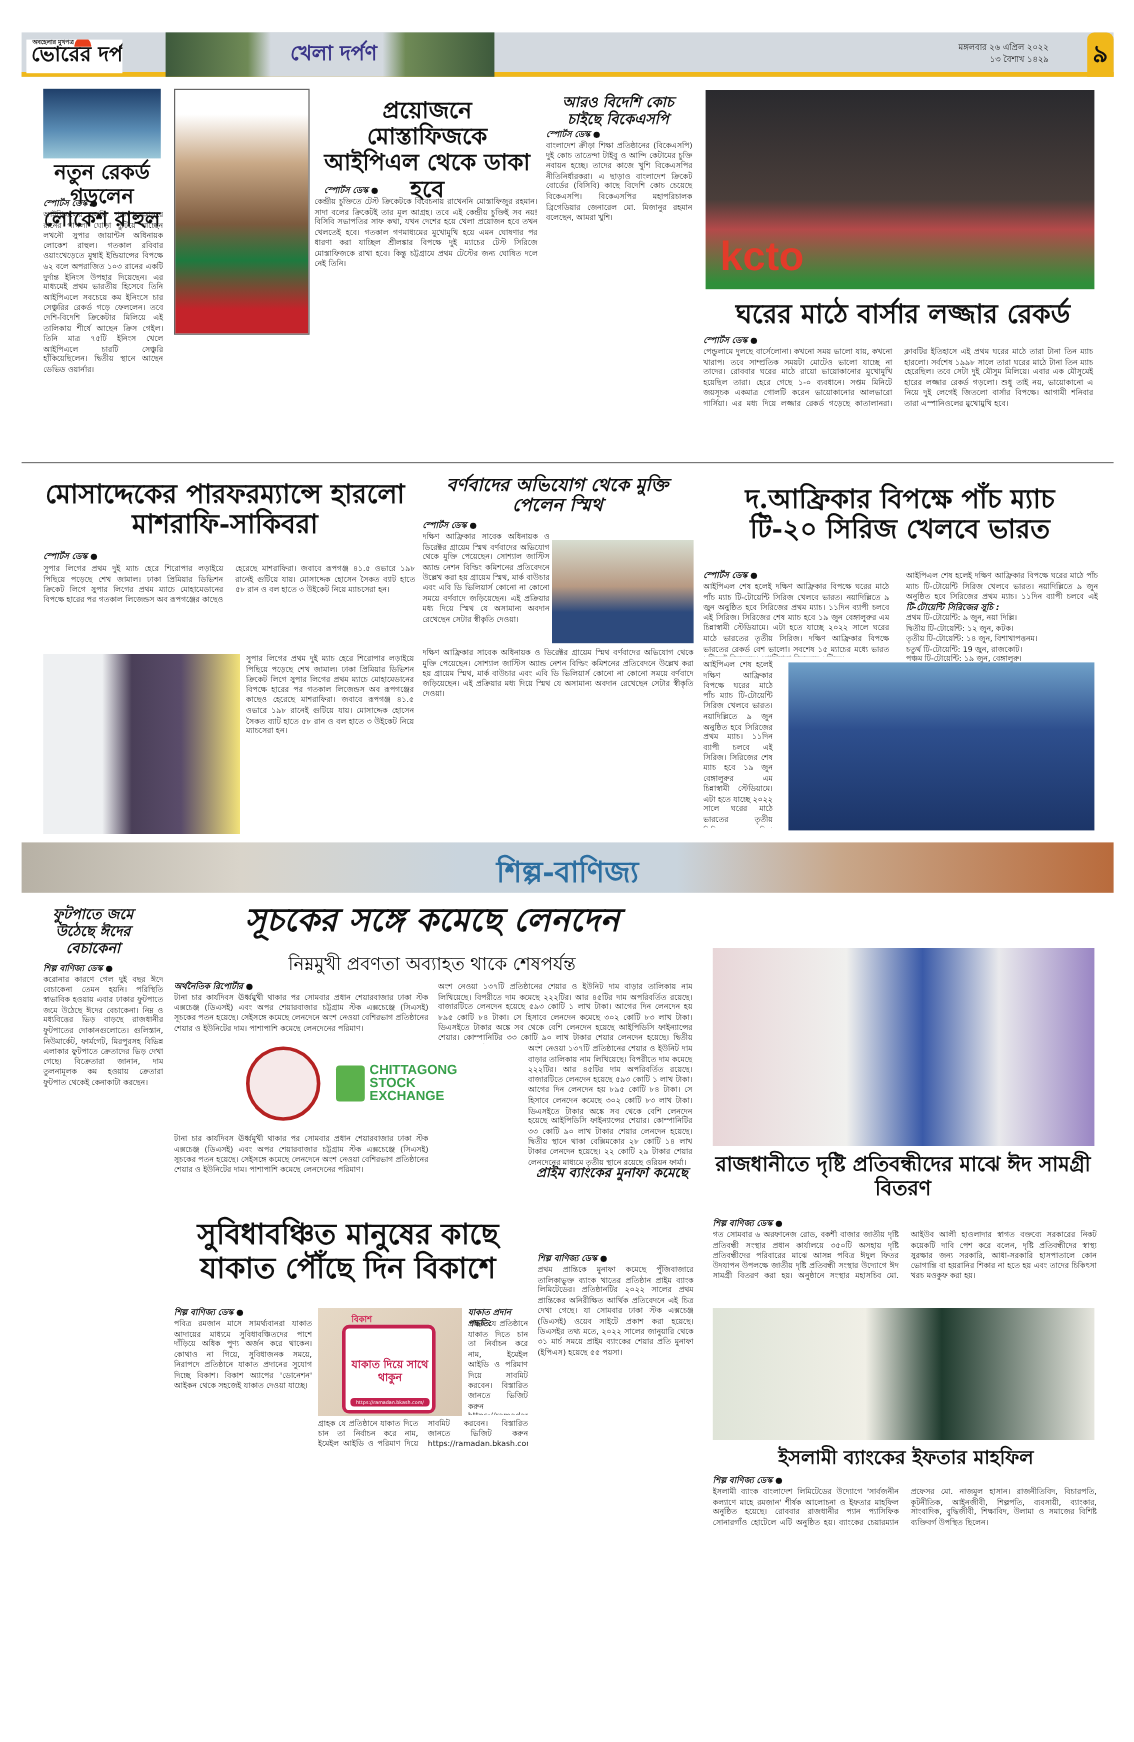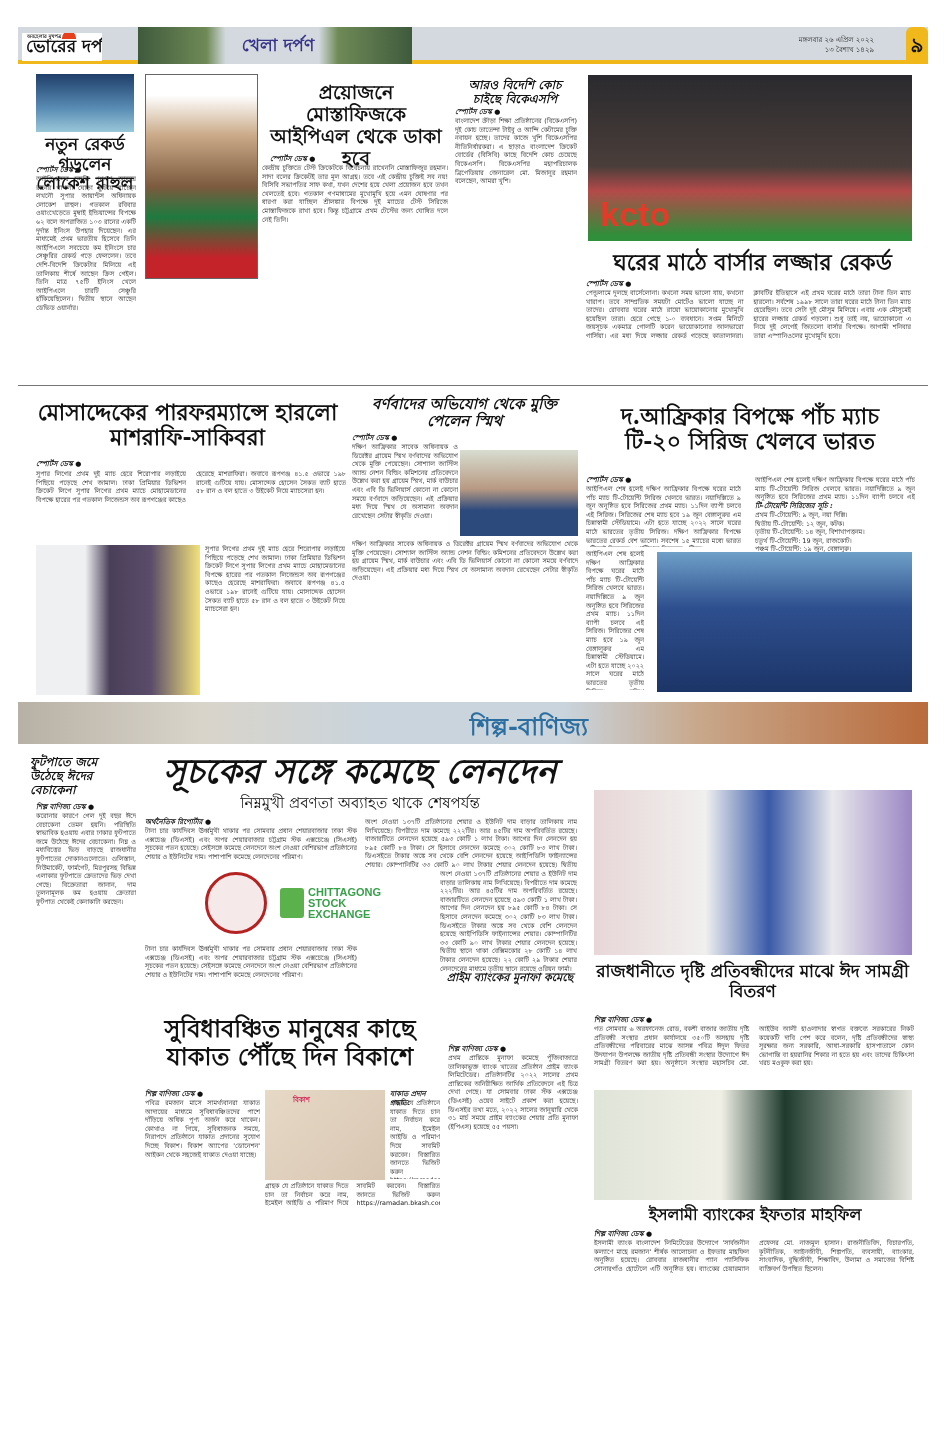--- a/index.html
+++ b/index.html
@@ -12,21 +12,21 @@
   .banner{left:112px;top:0;width:272px;height:37px;background:linear-gradient(90deg,#3e5a3c,#6f8a56 25%,#d3d9df 32%,#d3d9df 66%,#6f8a56 73%,#3e5a3c)}
   .banner-title{position:absolute;left:90px;top:4px;width:100px;text-align:center;font-size:17px;font-weight:bold;color:#3a3488;line-height:28px;white-space:nowrap}
   .date{right:54px;top:8px;text-align:right;font-size:7px;line-height:10px;color:#222}
   .pageno{right:0;top:0;width:22px;height:37px;background:#f0b81a;font-size:20px;font-weight:bold;line-height:37px;text-align:center;border-radius:6px 6px 0 0}
   .img{background:#8c9aa4;overflow:hidden}
   .head{font-family:"DejaVu Serif",serif;font-weight:bold;text-align:center;line-height:1.15;color:#111}
   .byline{font-size:7px;font-style:italic;font-weight:bold;line-height:9px}
   .body{font-size:6.4px;line-height:8.6px;text-align:justify;color:#222;overflow:hidden}
   .rule{background:#777}
   .section-banner{left:18px;top:702px;width:910px;height:42px;background:linear-gradient(90deg,#b7b1a5,#d9d4ca 20%,#c9d4dd 40%,#c9d4dd 60%,#c8a78a 75%,#b96b3c)}
-  .section-title{position:absolute;left:340px;top:6px;width:230px;text-align:right;font-size:24px;font-weight:bold;color:#2c6ea0;font-family:"DejaVu Serif",serif}
+  .section-title{position:absolute;left:340px;top:6px;width:230px;text-align:center;font-size:24px;font-weight:bold;color:#2c6ea0;font-family:"DejaVu Serif",serif}
   .cse{background:#fff;display:flex;align-items:center}
   .cse-box{width:24px;height:30px;background:#5bb14c;border-radius:3px}
   .cse-text{font-family:"Liberation Sans",sans-serif;font-weight:bold;font-size:11px;line-height:11px;color:#38a04a;margin-left:4px}
   .seal{border-radius:50%;border:3px solid #b52222;background:#f6e9e9}
 </style>
 </head>
 <body>
 
 <div class="abs masthead">
   <div class="abs logo">
@@ -91,25 +91,25 @@
   <div class="body">চতুর্থ টি-টোয়েন্টি: 19 জুন, রাজকোট।</div>
   <div class="body">পঞ্চম টি-টোয়েন্টি: ১৯ জুন, বেঙ্গালুরু।</div>
 </div>
 <div class="abs body" style="left:586px;top:550px;width:58px;height:140px">আইপিএল শেষ হলেই দক্ষিণ আফ্রিকার বিপক্ষে ঘরের মাঠে পাঁচ ম্যাচ টি-টোয়েন্টি সিরিজ খেলবে ভারত। নয়াদিল্লিতে ৯ জুন অনুষ্ঠিত হবে সিরিজের প্রথম ম্যাচ। ১১দিন ব্যাপী চলবে এই সিরিজ। সিরিজের শেষ ম্যাচ হবে ১৯ জুন বেঙ্গালুরুর এম চিন্নাস্বামী স্টেডিয়ামে। এটা হতে যাচ্ছে ২০২২ সালে ঘরের মাঠে ভারতের তৃতীয় সিরিজ। দক্ষিণ আফ্রিকার বিপক্ষে ভারতের রেকর্ড বেশ ভালো। সবশেষ ১৫ ম্যাচের মধ্যে ভারত ৯টিতেই জিতেছে। প্রোটিয়ারা জিতেছে ৬টিতে।</div>
 <div class="abs img" style="left:657px;top:552px;width:255px;height:140px;background:linear-gradient(#6fa0c8,#2e4f8e 40%,#1c3568)"></div>
 
 <div class="abs section-banner">
   <div class="section-title">শিল্প-বাণিজ্য</div>
 </div>
 
-<div class="abs head" style="left:30px;top:756px;width:95px;font-size:12px;font-style:italic;text-align:left">ফুটপাতে জমে উঠেছে ঈদের বেচাকেনা</div>
+<div class="abs head" style="left:30px;top:756px;width:95px;font-size:12px;font-style:italic;text-align:center">ফুটপাতে জমে উঠেছে ঈদের বেচাকেনা</div>
 <div class="abs byline" style="left:36px;top:803px">শিল্প বাণিজ্য ডেস্ক ●</div>
 <div class="abs body" style="left:36px;top:812px;width:100px;height:620px">করোনার কারণে গেল দুই বছর ঈদে বেচাকেনা তেমন হয়নি। পরিস্থিতি স্বাভাবিক হওয়ায় এবার ঢাকার ফুটপাতে জমে উঠেছে ঈদের বেচাকেনা। নিম্ন ও মধ্যবিত্তের ভিড় বাড়ছে রাজধানীর ফুটপাতের দোকানগুলোতে। গুলিস্তান, নিউমার্কেট, ফার্মগেট, মিরপুরসহ বিভিন্ন এলাকার ফুটপাতে ক্রেতাদের ভিড় দেখা গেছে। বিক্রেতারা জানান, দাম তুলনামূলক কম হওয়ায় ক্রেতারা ফুটপাত থেকেই কেনাকাটা করছেন।</div>
 
-<div class="abs head" style="left:140px;top:752px;width:440px;font-size:34px;font-style:italic">সূচকের সঙ্গে কমেছে লেনদেন</div>
+<div class="abs head" style="left:140px;top:752px;width:440px;font-size:27px;font-style:italic">সূচকের সঙ্গে কমেছে লেনদেন</div>
 <div class="abs head" style="left:140px;top:795px;width:440px;font-size:15px;font-weight:normal">নিম্নমুখী প্রবণতা অব্যাহত থাকে শেষপর্যন্ত</div>
 <div class="abs byline" style="left:145px;top:818px">অর্থনৈতিক রিপোর্টার ●</div>
 <div class="abs body" style="left:145px;top:827px;width:212px;height:42px">টানা চার কার্যদিবস ঊর্ধ্বমুখী থাকার পর সোমবার প্রধান শেয়ারবাজার ঢাকা স্টক এক্সচেঞ্জ (ডিএসই) এবং অপর শেয়ারবাজার চট্টগ্রাম স্টক এক্সচেঞ্জে (সিএসই) সূচকের পতন হয়েছে। সেইসঙ্গে কমেছে লেনদেনে অংশ নেওয়া বেশিরভাগ প্রতিষ্ঠানের শেয়ার ও ইউনিটের দাম। পাশাপাশি কমেছে লেনদেনের পরিমাণ।</div>
 <div class="abs body" style="left:365px;top:818px;width:212px;height:52px">অংশ নেওয়া ১৩৭টি প্রতিষ্ঠানের শেয়ার ও ইউনিট দাম বাড়ার তালিকায় নাম লিখিয়েছে। বিপরীতে দাম কমেছে ২২২টির। আর ৪৫টির দাম অপরিবর্তিত রয়েছে। বাজারটিতে লেনদেন হয়েছে ৫৯৩ কোটি ১ লাখ টাকা। আগের দিন লেনদেন হয় ৮৯৫ কোটি ৮৪ টাকা। সে হিসাবে লেনদেন কমেছে ৩০২ কোটি ৮৩ লাখ টাকা। ডিএসইতে টাকার অঙ্কে সব থেকে বেশি লেনদেন হয়েছে আইপিডিসি ফাইন্যান্সের শেয়ার। কোম্পানিটির ৩৩ কোটি ৯০ লাখ টাকার শেয়ার লেনদেন হয়েছে। দ্বিতীয় স্থানে থাকা বেক্সিমকোর ২৮ কোটি ১৪ লাখ টাকার লেনদেন হয়েছে। ২২ কোটি ২৯ টাকার শেয়ার লেনদেনের মাধ্যমে তৃতীয় স্থানে রয়েছে ওরিয়ন ফার্মা।</div>
 <div class="abs seal" style="left:205px;top:872px;width:62px;height:62px"></div>
 <div class="abs cse" style="left:280px;top:885px;width:110px;height:36px">
   <div class="cse-box"></div>
   <div class="cse-text">
     <div>CHITTAGONG</div>
     <div>STOCK</div>
@@ -122,20 +122,24 @@
 <div class="abs img" style="left:594px;top:790px;width:318px;height:165px;background:linear-gradient(90deg,#e8d6d8,#f0f0ee 35%,#3a5aa8 55%,#e9e9ec 75%,#9a86c4)"></div>
 <div class="abs head" style="left:585px;top:962px;width:335px;font-size:17px">রাজধানীতে দৃষ্টি প্রতিবন্ধীদের মাঝে ঈদ সামগ্রী বিতরণ</div>
 <div class="abs byline" style="left:594px;top:1016px">শিল্প বাণিজ্য ডেস্ক ●</div>
 <div class="abs body" style="left:594px;top:1025px;width:320px;height:55px;column-count:2;column-gap:10px">গত সোমবার ৬ অরফানেজ রোড, বকশী বাজার জাতীয় দৃষ্টি প্রতিবন্ধী সংস্থার প্রধান কার্যালয়ে ৩৫০টি অসহায় দৃষ্টি প্রতিবন্ধীদের পরিবারের মাঝে আসন্ন পবিত্র ঈদুল ফিতর উদযাপন উপলক্ষে জাতীয় দৃষ্টি প্রতিবন্ধী সংস্থার উদ্যোগে ঈদ সামগ্রী বিতরণ করা হয়। অনুষ্ঠানে সংস্থার মহাসচিব মো. আইউব আলী হাওলাদার স্বাগত বক্তব্যে সরকারের নিকট কয়েকটি দাবি পেশ করে বলেন, দৃষ্টি প্রতিবন্ধীদের স্বাস্থ্য সুরক্ষার জন্য সরকারি, আধা-সরকারি হাসপাতালে কোন ভোগান্তি বা হয়রানির শিকার না হতে হয় এবং তাদের চিকিৎসা খরচ মওকুফ করা হয়।</div>
 
 <div class="abs head" style="left:140px;top:1015px;width:300px;font-size:24px">সুবিধাবঞ্চিত মানুষের কাছে যাকাত পৌঁছে দিন বিকাশে</div>
 <div class="abs byline" style="left:145px;top:1090px">শিল্প বাণিজ্য ডেস্ক ●</div>
 <div class="abs body" style="left:145px;top:1099px;width:115px;height:335px">পবিত্র রমজান মাসে সামর্থ্যবানরা যাকাত আদায়ের মাধ্যমে সুবিধাবঞ্চিতদের পাশে দাঁড়িয়ে অধিক পুণ্য অর্জন করে থাকেন। কোথাও না গিয়ে, সুবিধাজনক সময়ে, নিরাপদে প্রতিষ্ঠানে যাকাত প্রদানের সুযোগ দিচ্ছে বিকাশ। বিকাশ অ্যাপের 'ডোনেশন' আইকন থেকে সহজেই যাকাত দেওয়া যাচ্ছে।</div>
 <div class="abs" style="left:265px;top:1090px;width:120px;height:90px;background:linear-gradient(135deg,#e6d9c6,#d8c6b2);overflow:hidden">
   <div style="position:absolute;left:28px;top:4px;font-size:7px;font-weight:bold;color:#d12053">বিকাশ</div>
+  <div style="position:absolute;left:20px;top:14px;width:78px;height:74px;background:#fff;border:3px solid #c42250;border-radius:6px">
+    <div style="position:absolute;left:4px;top:26px;width:66px;text-align:center;font-size:9px;font-weight:bold;color:#c42250;line-height:11px">যাকাত দিয়ে সাথে থাকুন</div>
+    <div style="position:absolute;left:4px;top:58px;width:66px;height:7px;background:#c42250;border-radius:3px;font-size:4px;color:#fff;text-align:center;line-height:7px;overflow:hidden">https://ramadan.bkash.com/</div>
+  </div>
 </div>
 <div class="abs byline" style="left:390px;top:1090px;width:50px">যাকাত প্রদান পদ্ধতি:</div>
 <div class="abs body" style="left:390px;top:1099px;width:50px;height:80px">গ্রাহক যে প্রতিষ্ঠানে যাকাত দিতে চান তা নির্বাচন করে নাম, ইমেইল আইডি ও পরিমাণ দিয়ে সাবমিট করবেন। বিস্তারিত জানতে ভিজিট করুন https://ramadan.bkash.com/</div>
 <div class="abs body" style="left:265px;top:1182px;width:175px;height:252px;column-count:2;column-gap:8px">গ্রাহক যে প্রতিষ্ঠানে যাকাত দিতে চান তা নির্বাচন করে নাম, ইমেইল আইডি ও পরিমাণ দিয়ে সাবমিট করবেন। বিস্তারিত জানতে ভিজিট করুন https://ramadan.bkash.com/</div>
 
 <div class="abs head" style="left:445px;top:972px;width:130px;font-size:11px;font-style:italic">প্রাইম ব্যাংকের মুনাফা কমেছে</div>
 <div class="abs byline" style="left:448px;top:1045px">শিল্প বাণিজ্য ডেস্ক ●</div>
 <div class="abs body" style="left:448px;top:1054px;width:130px;height:380px">প্রথম প্রান্তিকে মুনাফা কমেছে পুঁজিবাজারে তালিকাভুক্ত ব্যাংক খাতের প্রতিষ্ঠান প্রাইম ব্যাংক লিমিটেডের। প্রতিষ্ঠানটির ২০২২ সালের প্রথম প্রান্তিকের অনিরীক্ষিত আর্থিক প্রতিবেদনে এই চিত্র দেখা গেছে। যা সোমবার ঢাকা স্টক এক্সচেঞ্জ (ডিএসই) ওয়েব সাইটে প্রকাশ করা হয়েছে। ডিএসইর তথ্য মতে, ২০২২ সালের জানুয়ারি থেকে ৩১ মার্চ সময়ে প্রাইম ব্যাংকের শেয়ার প্রতি মুনাফা (ইপিএস) হয়েছে ৫৫ পয়সা।</div>
 
 <div class="abs img" style="left:594px;top:1090px;width:318px;height:110px;background:linear-gradient(90deg,#dfe4d8,#f0efe6 40%,#1f3b2e 60%,#e6e6de)"></div>

